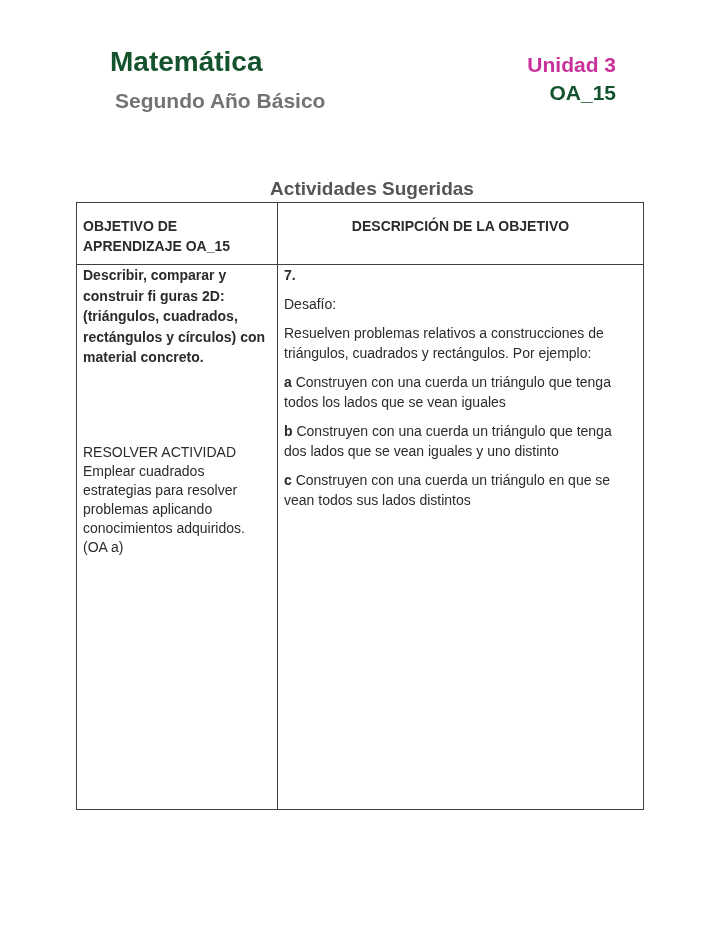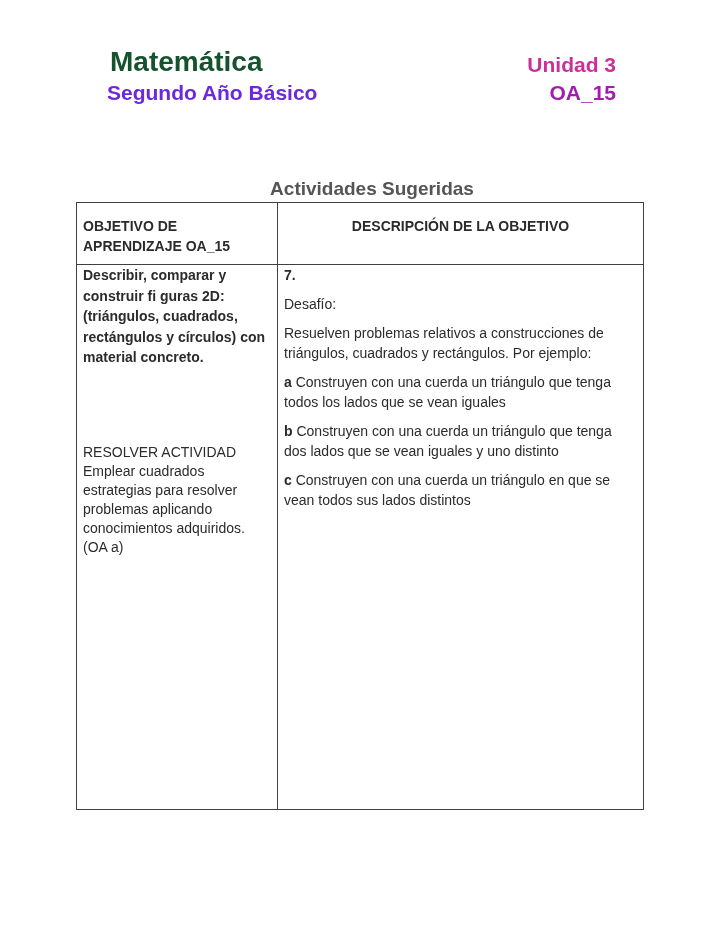--- a/index.html
+++ b/index.html
@@ -25,41 +25,41 @@
       letter-spacing: 0px;
       line-height: 44px;
       margin: 0;
     }
     .grade {
       position: absolute;
       left: 107px;
       top: 80px;
       font-size: 21px;
       font-weight: bold;
-      color: #6d28d9;
+      color: #737373;
       line-height: 26px;
-      margin: 0;
+      margin: 8px;
     }
     .unit {
       position: absolute;
       right: 104px;
       top: 52px;
       font-size: 21px;
       font-weight: bold;
       color: #c8319a;
       line-height: 26px;
       text-align: right;
     }
     .oa-code {
       position: absolute;
       right: 104px;
       top: 80px;
       font-size: 21px;
       font-weight: bold;
-      color: #a21caf;
+      color: #14532d;
       line-height: 26px;
       text-align: right;
     }
     .section-title {
       position: absolute;
       left: 0;
       width: 720px;
       top: 165px;
       text-align: center;
       font-size: 19px;

